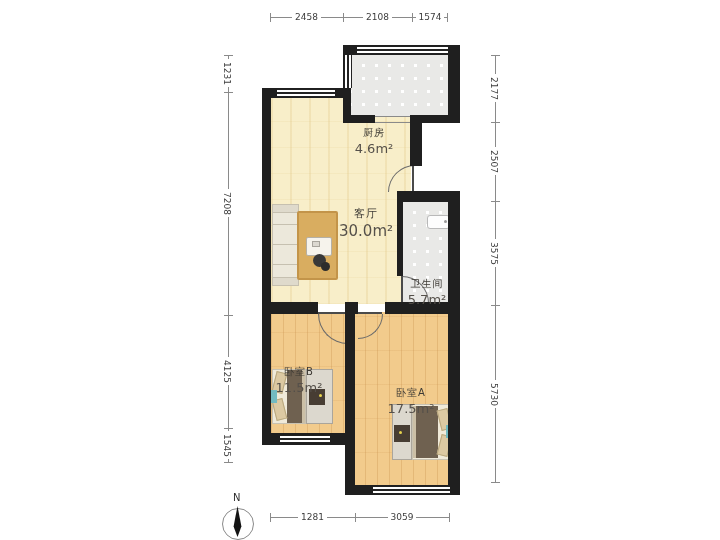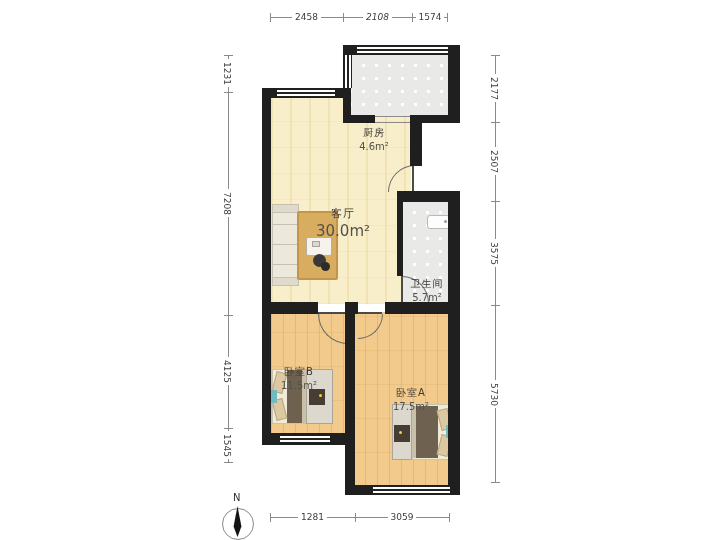--- a/index.html
+++ b/index.html
@@ -18,21 +18,21 @@
     background-image:radial-gradient(circle,#ffffff 1.5px,transparent 1.6px);
     background-size:13px 13px;background-position:6px 6px;}
   .win-h{position:absolute;height:8px;
     background:linear-gradient(to bottom,#222 0 1px,#fff 1px 3.4px,#222 3.4px 4.6px,#fff 4.6px 7px,#222 7px 8px);}
   .win-v{position:absolute;width:8px;
     background:linear-gradient(to right,#222 0 1px,#fff 1px 3.4px,#222 3.4px 4.6px,#fff 4.6px 7px,#222 7px 8px);}
   .arc{position:absolute;border:0 solid #6b6b6b;background:transparent;}
   .leaf{position:absolute;background:#4a4a4a;}
   .room-label{position:absolute;transform:translateX(-50%);text-align:center;color:#3d3a34;white-space:nowrap;margin-top:32px;}
   .room-name{font-size:10px;letter-spacing:1px;}
-  .room-area{font-size:10px;color:#55504a;margin-top:1px;}
+  .room-area{font-size:13px;color:#55504a;margin-top:1px;}
   .dim-line{position:absolute;background:#8a8a8a;}
   .dim-tick{position:absolute;background:#8a8a8a;}
   .dim-label-h{position:absolute;font-size:9px;color:#3c3c3c;text-align:center;}
   .dim-label-h span{background:#fff;padding:0 3px;}
   .dim-label-v{position:absolute;font-size:9px;color:#3c3c3c;writing-mode:vertical-rl;text-orientation:mixed;text-align:center;}
   .dim-label-v span{background:#fff;padding:3px 0;}
   .furn{position:absolute;box-sizing:border-box;}
   .watermark{position:absolute;display:flex;align-items:center;opacity:.55;pointer-events:none;}
   .wm-text{font-size:40px;font-weight:bold;color:#6f9fd8;letter-spacing:3px;line-height:1;}
   .compass-circle{position:absolute;border:1px solid #8a8a8a;border-radius:50%;background:#fff;}
@@ -114,21 +114,21 @@
   <div class="win-h" style="left:357px;top:46px;width:91px;"></div>
   <div class="win-v" style="left:344px;top:55px;height:33px;"></div>
   <div class="win-h" style="left:277px;top:89px;width:58px;"></div>
   <div class="win-h" style="left:280px;top:435px;width:50px;"></div>
   <div class="win-h" style="left:373px;top:486px;width:77px;"></div>
 
   <div class="room-label" style="left:374px;top:94px;">
     <div class="room-name">厨房</div>
     <div class="room-area">4.6m²</div>
   </div>
-  <div class="room-label" style="left:343px;top:174px;">
+  <div class="room-label" style="left:366px;top:174px;">
     <div class="room-name" style="font-size:11px;">客厅</div>
     <div class="room-area" style="font-size:15px;">30.0m²</div>
   </div>
   <div class="room-label" style="left:427px;top:245px;">
     <div class="room-name">卫生间</div>
     <div class="room-area">5.7m²</div>
   </div>
   <div class="room-label" style="left:299px;top:333px;">
     <div class="room-name">卧室B</div>
     <div class="room-area">11.5m²</div>
@@ -138,21 +138,21 @@
     <div class="room-area">17.5m²</div>
   </div>
 
 
   <div class="dim-line" style="left:270px;top:17px;width:178px;height:1px;"></div>
   <div class="dim-tick" style="left:270px;top:13px;width:1px;height:9px;"></div>
   <div class="dim-tick" style="left:343px;top:13px;width:1px;height:9px;"></div>
   <div class="dim-tick" style="left:412px;top:13px;width:1px;height:9px;"></div>
   <div class="dim-tick" style="left:447px;top:13px;width:1px;height:9px;"></div>
   <div class="dim-label-h" style="left:270px;top:12px;width:73px;"><span>2458</span></div>
-  <div class="dim-label-h" style="left:343px;top:12px;width:69px;font-style:italic;"><span>2108</span></div>
+  <div class="dim-label-h" style="left:343px;top:12px;width:69px;"><span>2108</span></div>
   <div class="dim-label-h" style="left:412px;top:12px;width:36px;"><span>1574</span></div>
 
   <div class="dim-line" style="left:270px;top:517px;width:180px;height:1px;"></div>
   <div class="dim-tick" style="left:270px;top:513px;width:1px;height:9px;"></div>
   <div class="dim-tick" style="left:355px;top:513px;width:1px;height:9px;"></div>
   <div class="dim-tick" style="left:449px;top:513px;width:1px;height:9px;"></div>
   <div class="dim-label-h" style="left:270px;top:512px;width:85px;"><span>1281</span></div>
   <div class="dim-label-h" style="left:355px;top:512px;width:94px;"><span>3059</span></div>
 
   <div class="dim-line" style="left:228px;top:55px;width:1px;height:408px;"></div>

